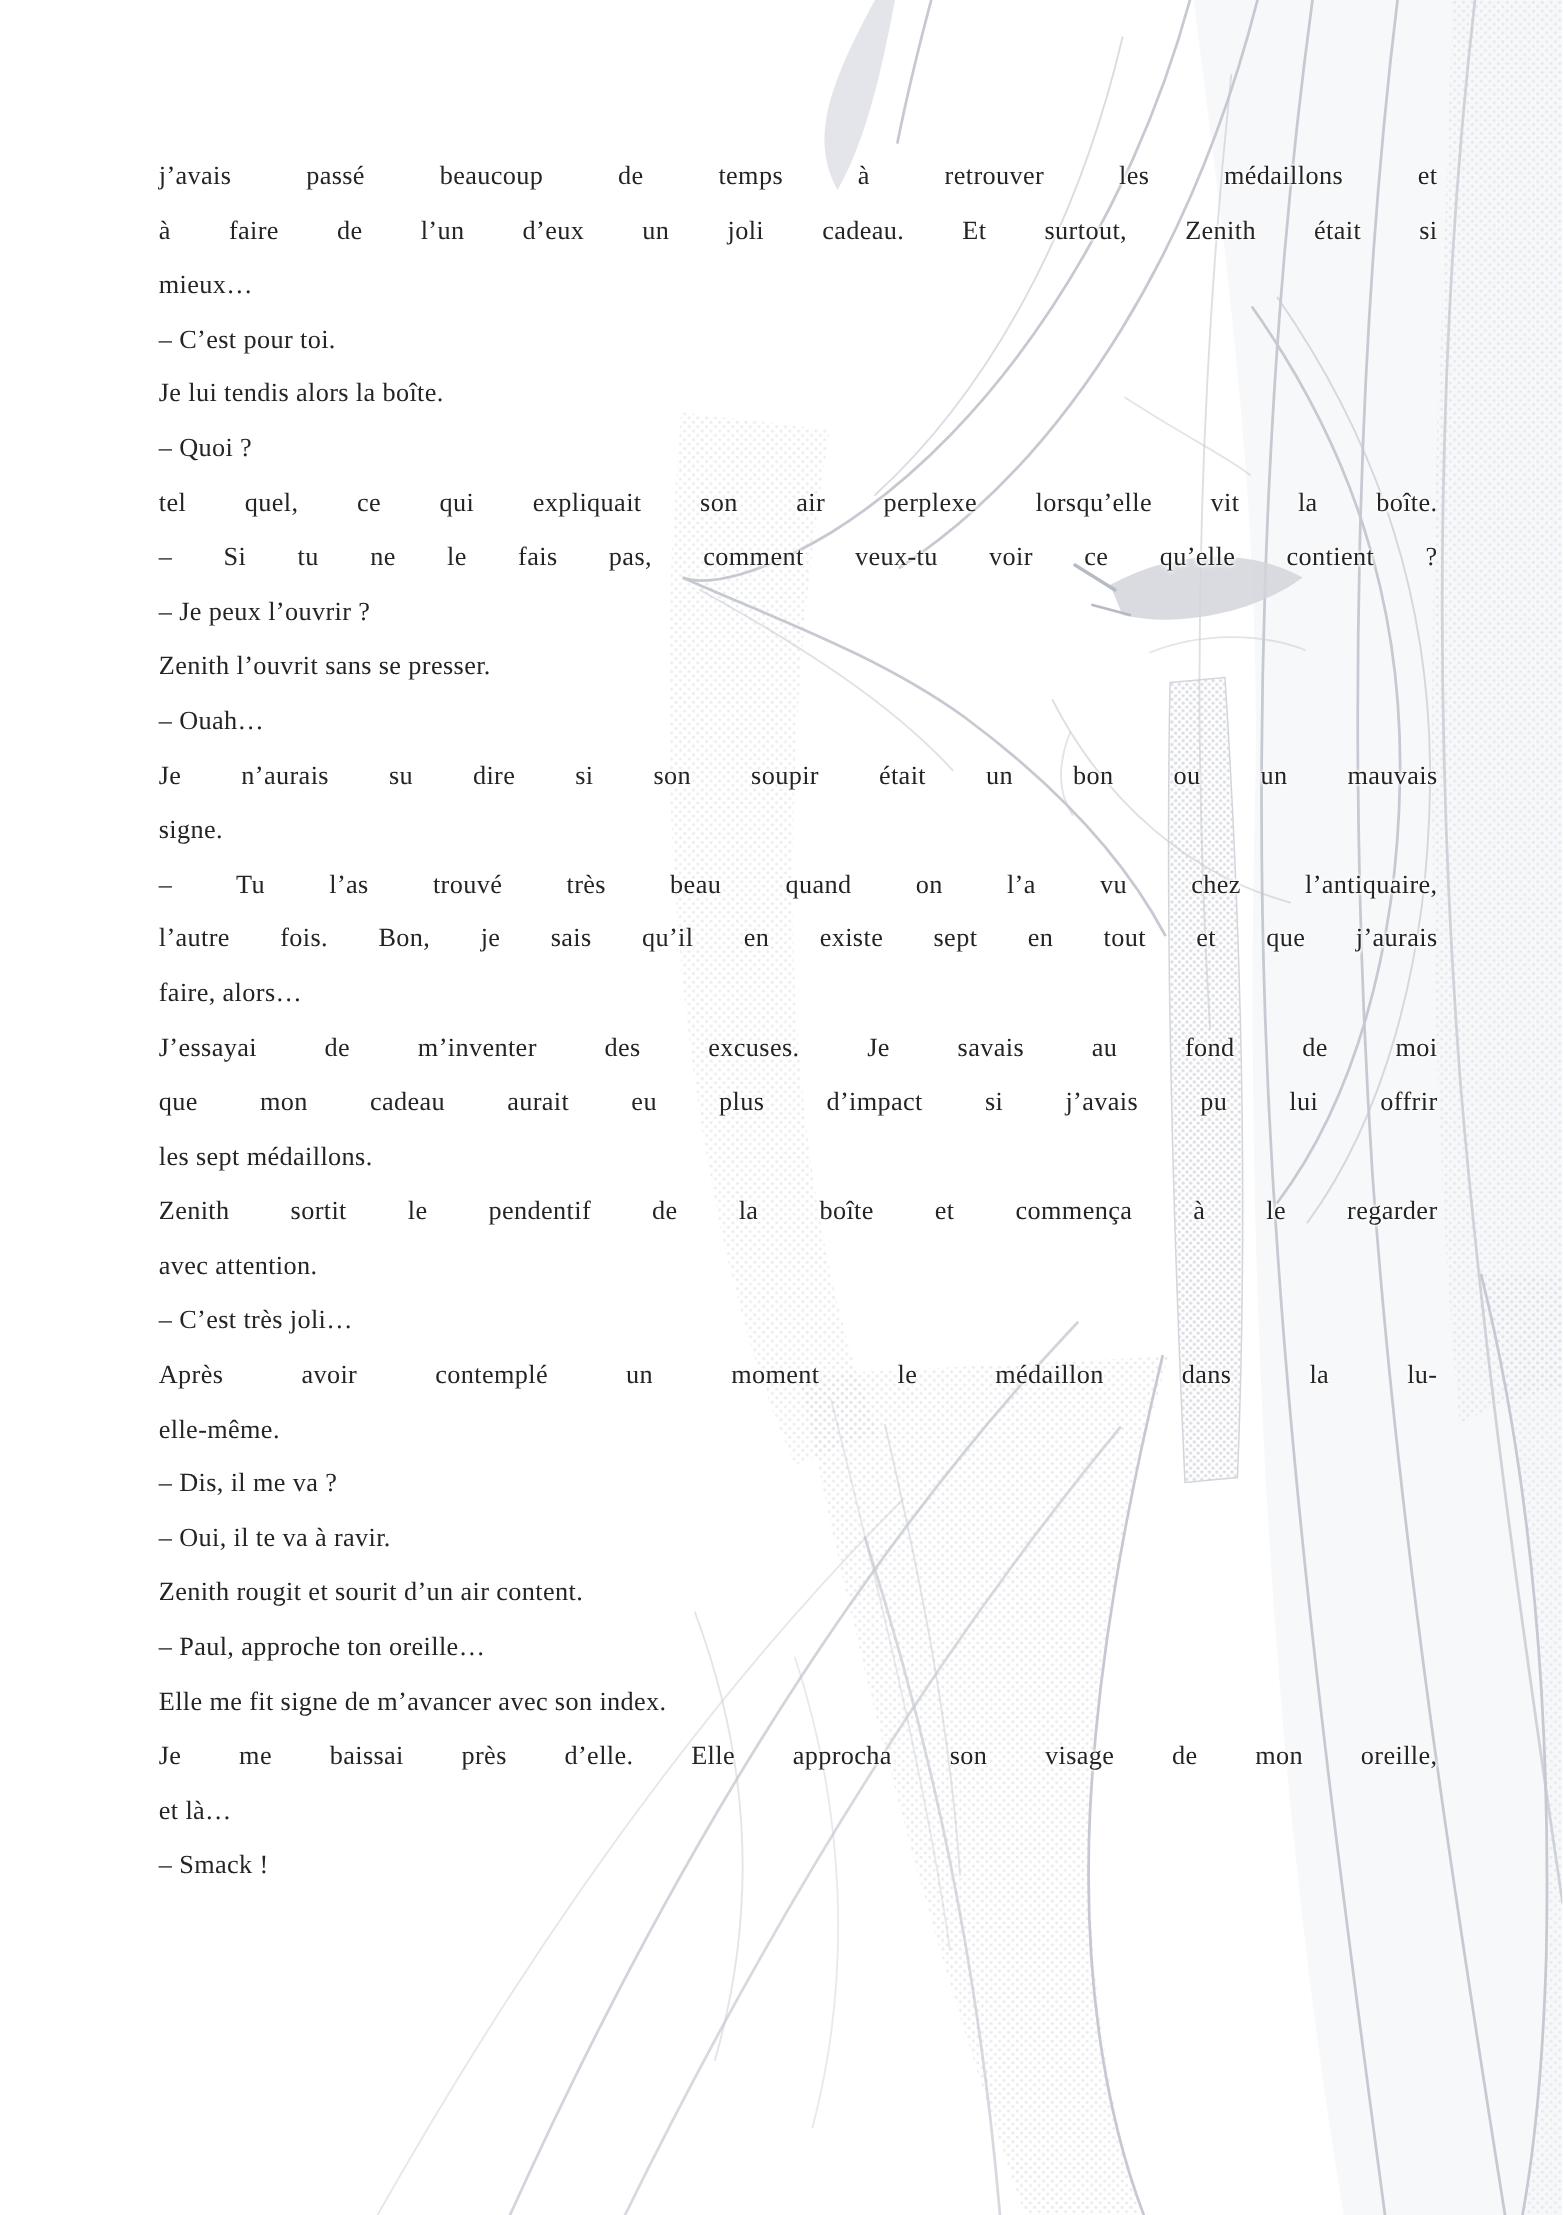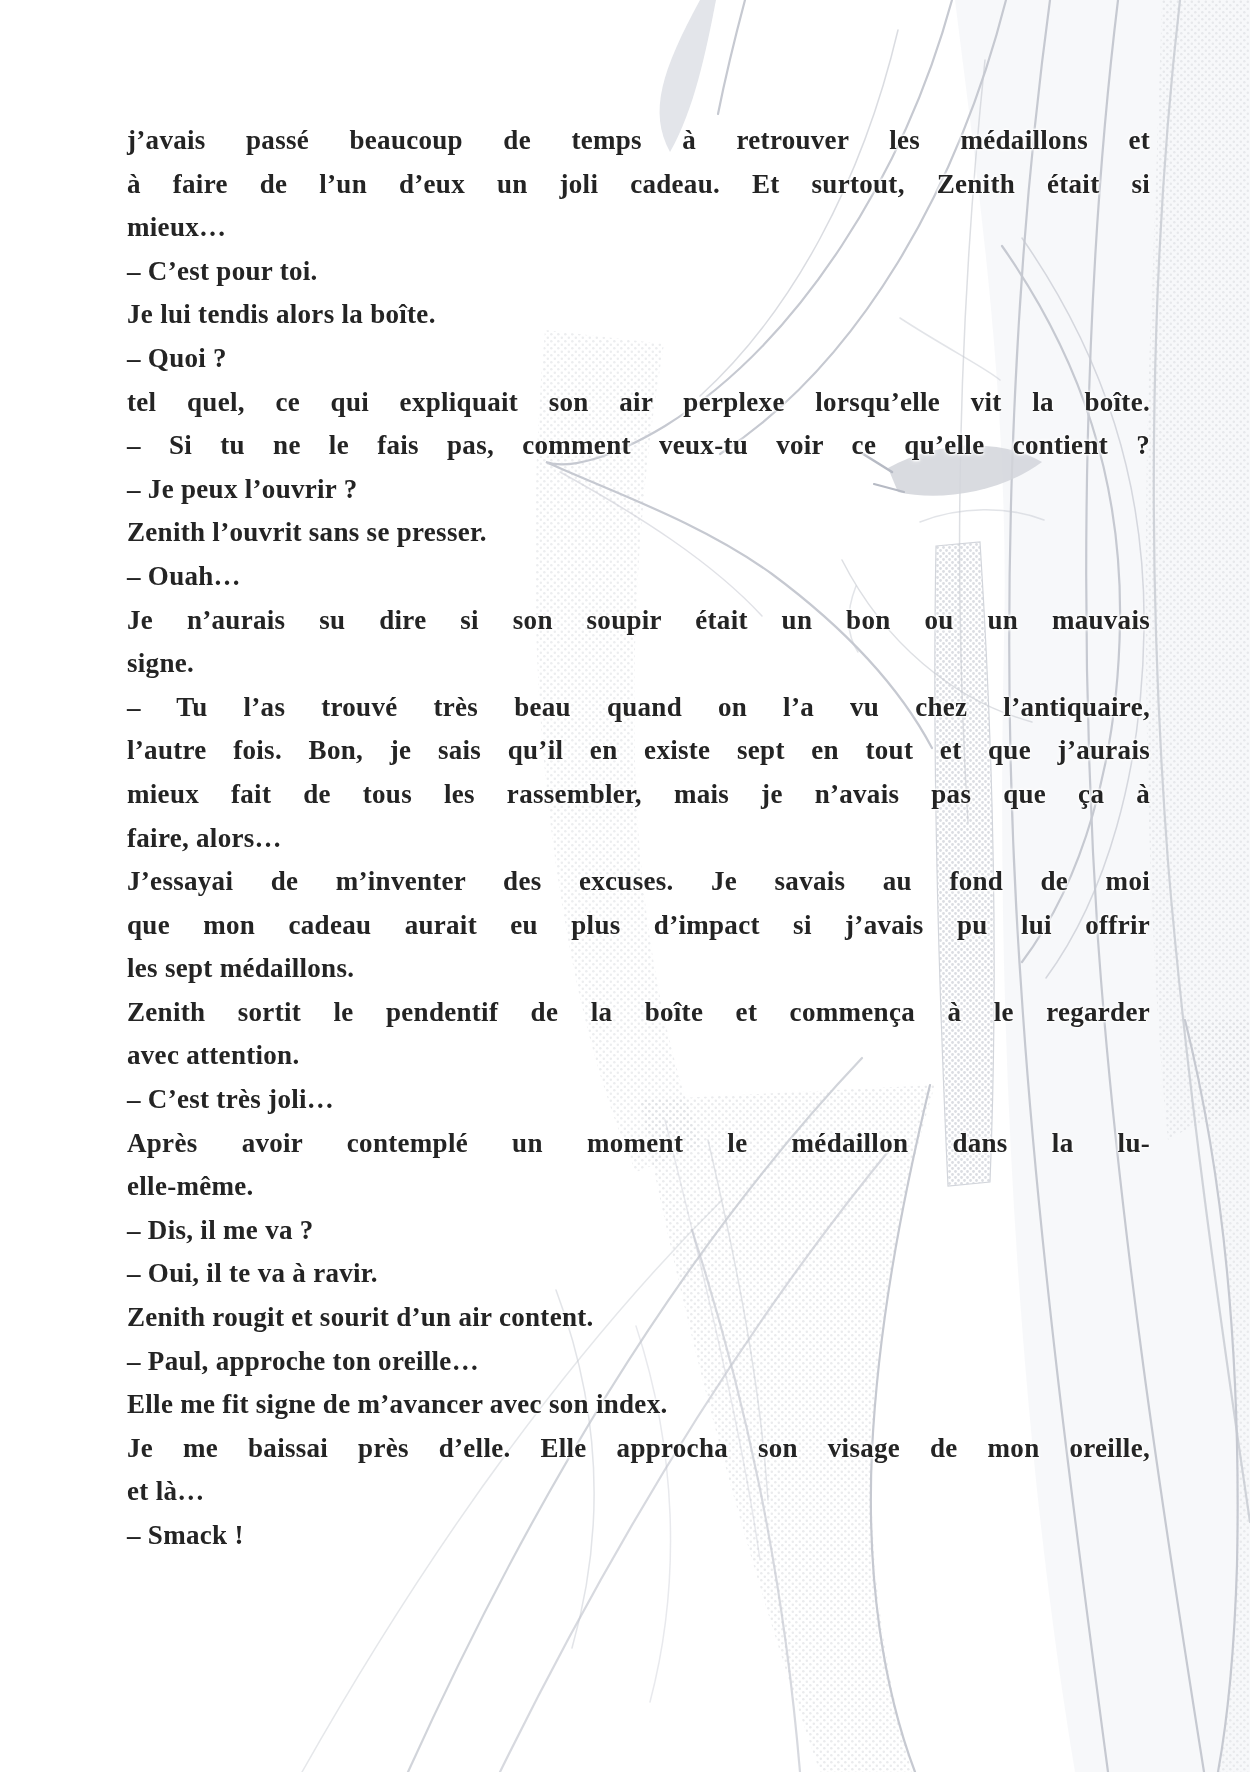--- a/index.html
+++ b/index.html
@@ -16,24 +16,23 @@
   .bg-illustration .s{fill:none; stroke:var(--inkA); stroke-width:2.2; stroke-linecap:round;}
   .bg-illustration .s-thin{fill:none; stroke:var(--inkA); stroke-width:1.5; stroke-linecap:round;}
   .bg-illustration .s-dark{fill:none; stroke:var(--inkB); stroke-linecap:round;}
   .bg-illustration .htd{fill:var(--ht);}
   .bg-illustration .htd2{fill:var(--ht2);}
   .bg-illustration .wash{fill:var(--wash); stroke:none;}
   .bg-illustration .lockfill{fill:var(--lock); stroke:none;}
   .bg-illustration .eyefill{fill:#d2d5db; stroke:none;}
   .text-block{
     position:absolute; left:127px; top:119px; width:1023px;
-    font-size:27px; line-height:43.6px; letter-spacing:0.3px;
+    font-size:21px; line-height:43.6px; letter-spacing:0.3px;
     color:var(--text);
     text-shadow:0 0 3px var(--halo),0 0 6px var(--halo),1px 1px 2px var(--halo),-1px -1px 2px var(--halo);
-    font-weight:bold;
   }
   .line{text-align:justify; text-align-last:left; white-space:normal;}
   .line.j{text-align-last:justify;}
 </style>
 </head>
 <body>
 
 <div class="page">
 
   <svg class="bg-illustration" viewBox="0 0 1250 1772" xmlns="http://www.w3.org/2000/svg" aria-hidden="true">
@@ -105,21 +104,20 @@
       <div class="line">– Quoi ?</div>
       <div class="line j">tel quel, ce qui expliquait son air perplexe lorsqu’elle vit la boîte.</div>
       <div class="line j">– Si tu ne le fais pas, comment veux-tu voir ce qu’elle contient ?</div>
       <div class="line">– Je peux l’ouvrir ?</div>
       <div class="line">Zenith l’ouvrit sans se presser.</div>
       <div class="line">– Ouah…</div>
       <div class="line j">Je n’aurais su dire si son soupir était un bon ou un mauvais</div>
       <div class="line">signe.</div>
       <div class="line j">– Tu l’as trouvé très beau quand on l’a vu chez l’antiquaire,</div>
       <div class="line j">l’autre fois. Bon, je sais qu’il en existe sept en tout et que j’aurais</div>
-      <div class="line j">mieux fait de tous les rassembler, mais je n’avais pas que ça à</div>
       <div class="line">faire, alors…</div>
       <div class="line j">J’essayai de m’inventer des excuses. Je savais au fond de moi</div>
       <div class="line j">que mon cadeau aurait eu plus d’impact si j’avais pu lui offrir</div>
       <div class="line">les sept médaillons.</div>
       <div class="line j">Zenith sortit le pendentif de la boîte et commença à le regarder</div>
       <div class="line">avec attention.</div>
       <div class="line">– C’est très joli…</div>
       <div class="line j">Après avoir contemplé un moment le médaillon dans la lu-</div>
       <div class="line">elle-même.</div>
       <div class="line">– Dis, il me va ?</div>

